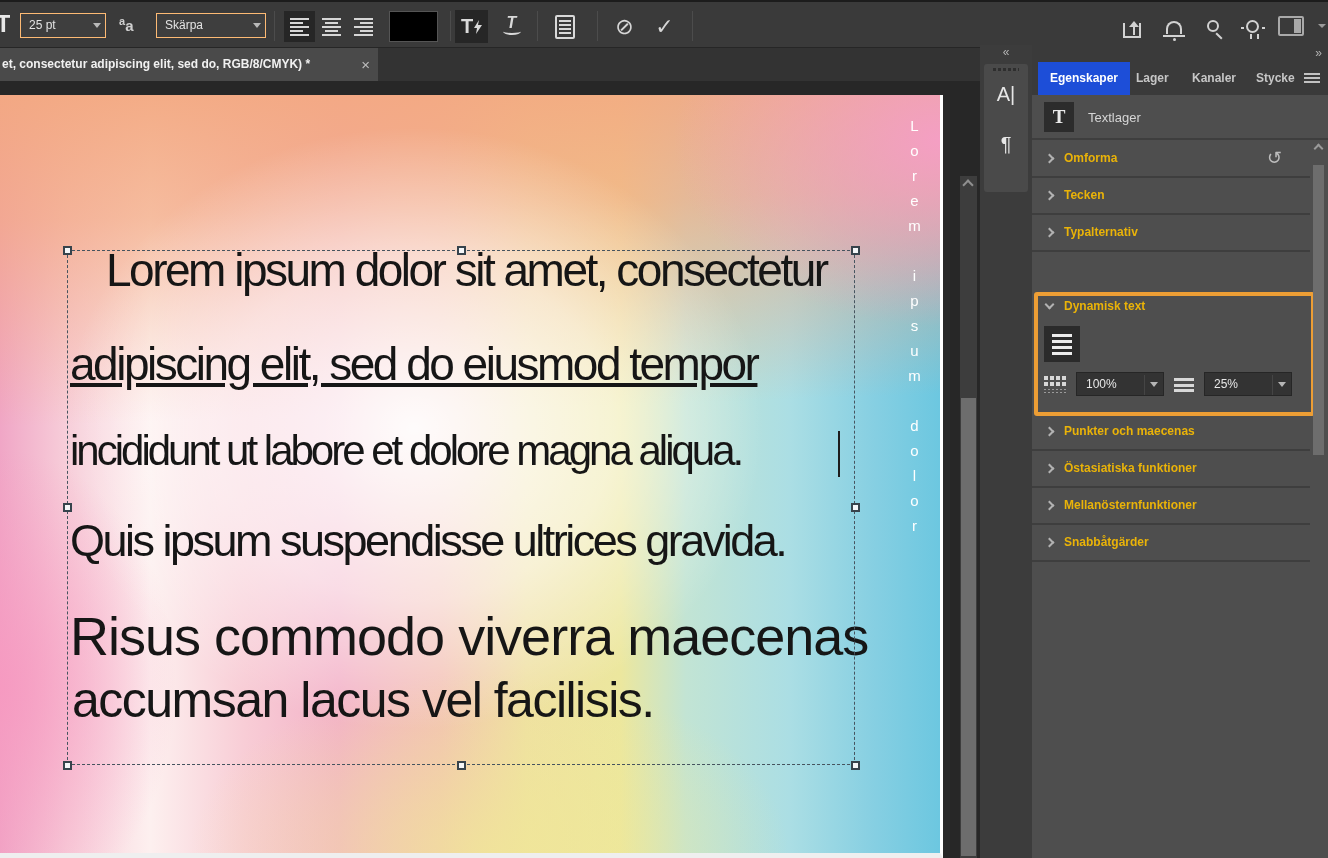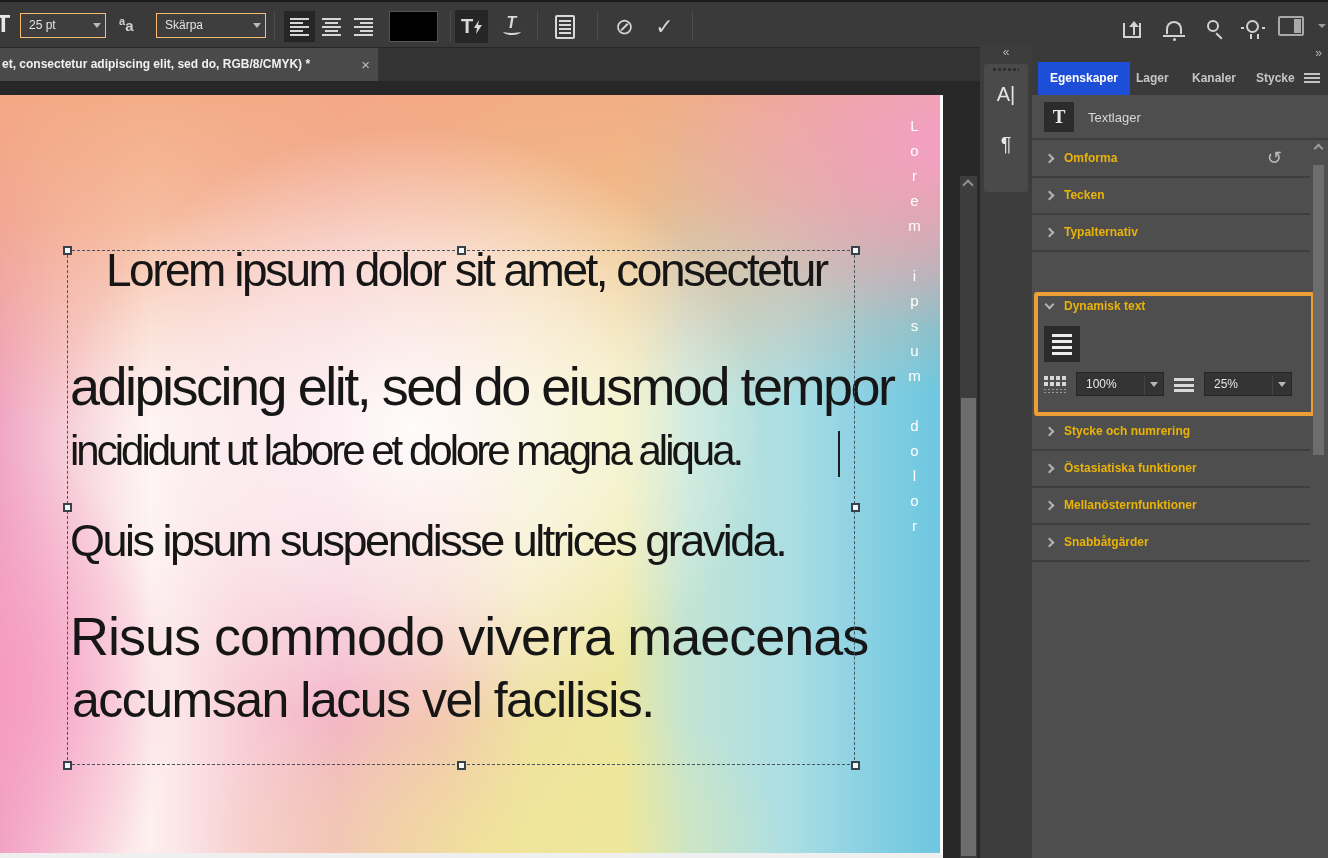--- a/index.html
+++ b/index.html
@@ -229,21 +229,21 @@
     <div id="doc-tab">
       <span>et, consectetur adipiscing elit, sed do, RGB/8/CMYK) *</span>
       <span id="doc-tab-close">×</span>
     </div>
   </div>
 
   <div id="doc-window">
     <div id="canvas">
 
       <div class="cv-line" style="left:70px;top:148px;font-size:46px;letter-spacing:-2.5px;margin-left:36px;">Lorem ipsum dolor sit amet, consectetur</div>
-      <div class="cv-line" style="left:70px;top:260px;font-size:54px;letter-spacing:-2.5px;">adipiscing elit, sed do eiusmod tempor</div>
+      <div class="cv-line" style="left:70px;top:242px;font-size:46px;letter-spacing:-2.5px;text-decoration:underline;">adipiscing elit, sed do eiusmod tempor</div>
       <div class="cv-line" style="left:70px;top:332px;font-size:42px;letter-spacing:-3px;">incididunt ut labore et dolore magna aliqua.</div>
       <div class="cv-line" style="left:70px;top:420px;font-size:45px;letter-spacing:-2.5px;">Quis ipsum suspendisse ultrices gravida.</div>
       <div class="cv-line" style="left:70px;top:510px;font-size:54px;letter-spacing:-1px;">Risus commodo viverra maecenas</div>
       <div class="cv-line" style="left:72px;top:576px;font-size:50px;letter-spacing:-1.5px;">accumsan lacus vel facilisis.</div>
 
       <div id="caret"></div>
 
       <div id="vert-text">Lorem ipsum dolor</div>
 
       <div id="text-bbox"></div>
@@ -340,21 +340,21 @@
           <span class="dd-sep"></span>
           <span class="dd-caret"></span>
         </div>
       </div>
     </div>
 
     <div id="highlight-box"></div>
 
     <div class="sec-row" style="top:369px;">
       <span class="chev"></span>
-      <span class="sec-label">Stycke och numrering</span>
+      <span class="sec-label">Punkter och maecenas</span>
     </div>
     <div class="sec-row" style="top:406px;">
       <span class="chev"></span>
       <span class="sec-label">Östasiatiska funktioner</span>
     </div>
     <div class="sec-row" style="top:480px;">
       <span class="chev"></span>
       <span class="sec-label">Snabbåtgärder</span>
     </div>
     <div class="sec-row" style="top:443px;">

